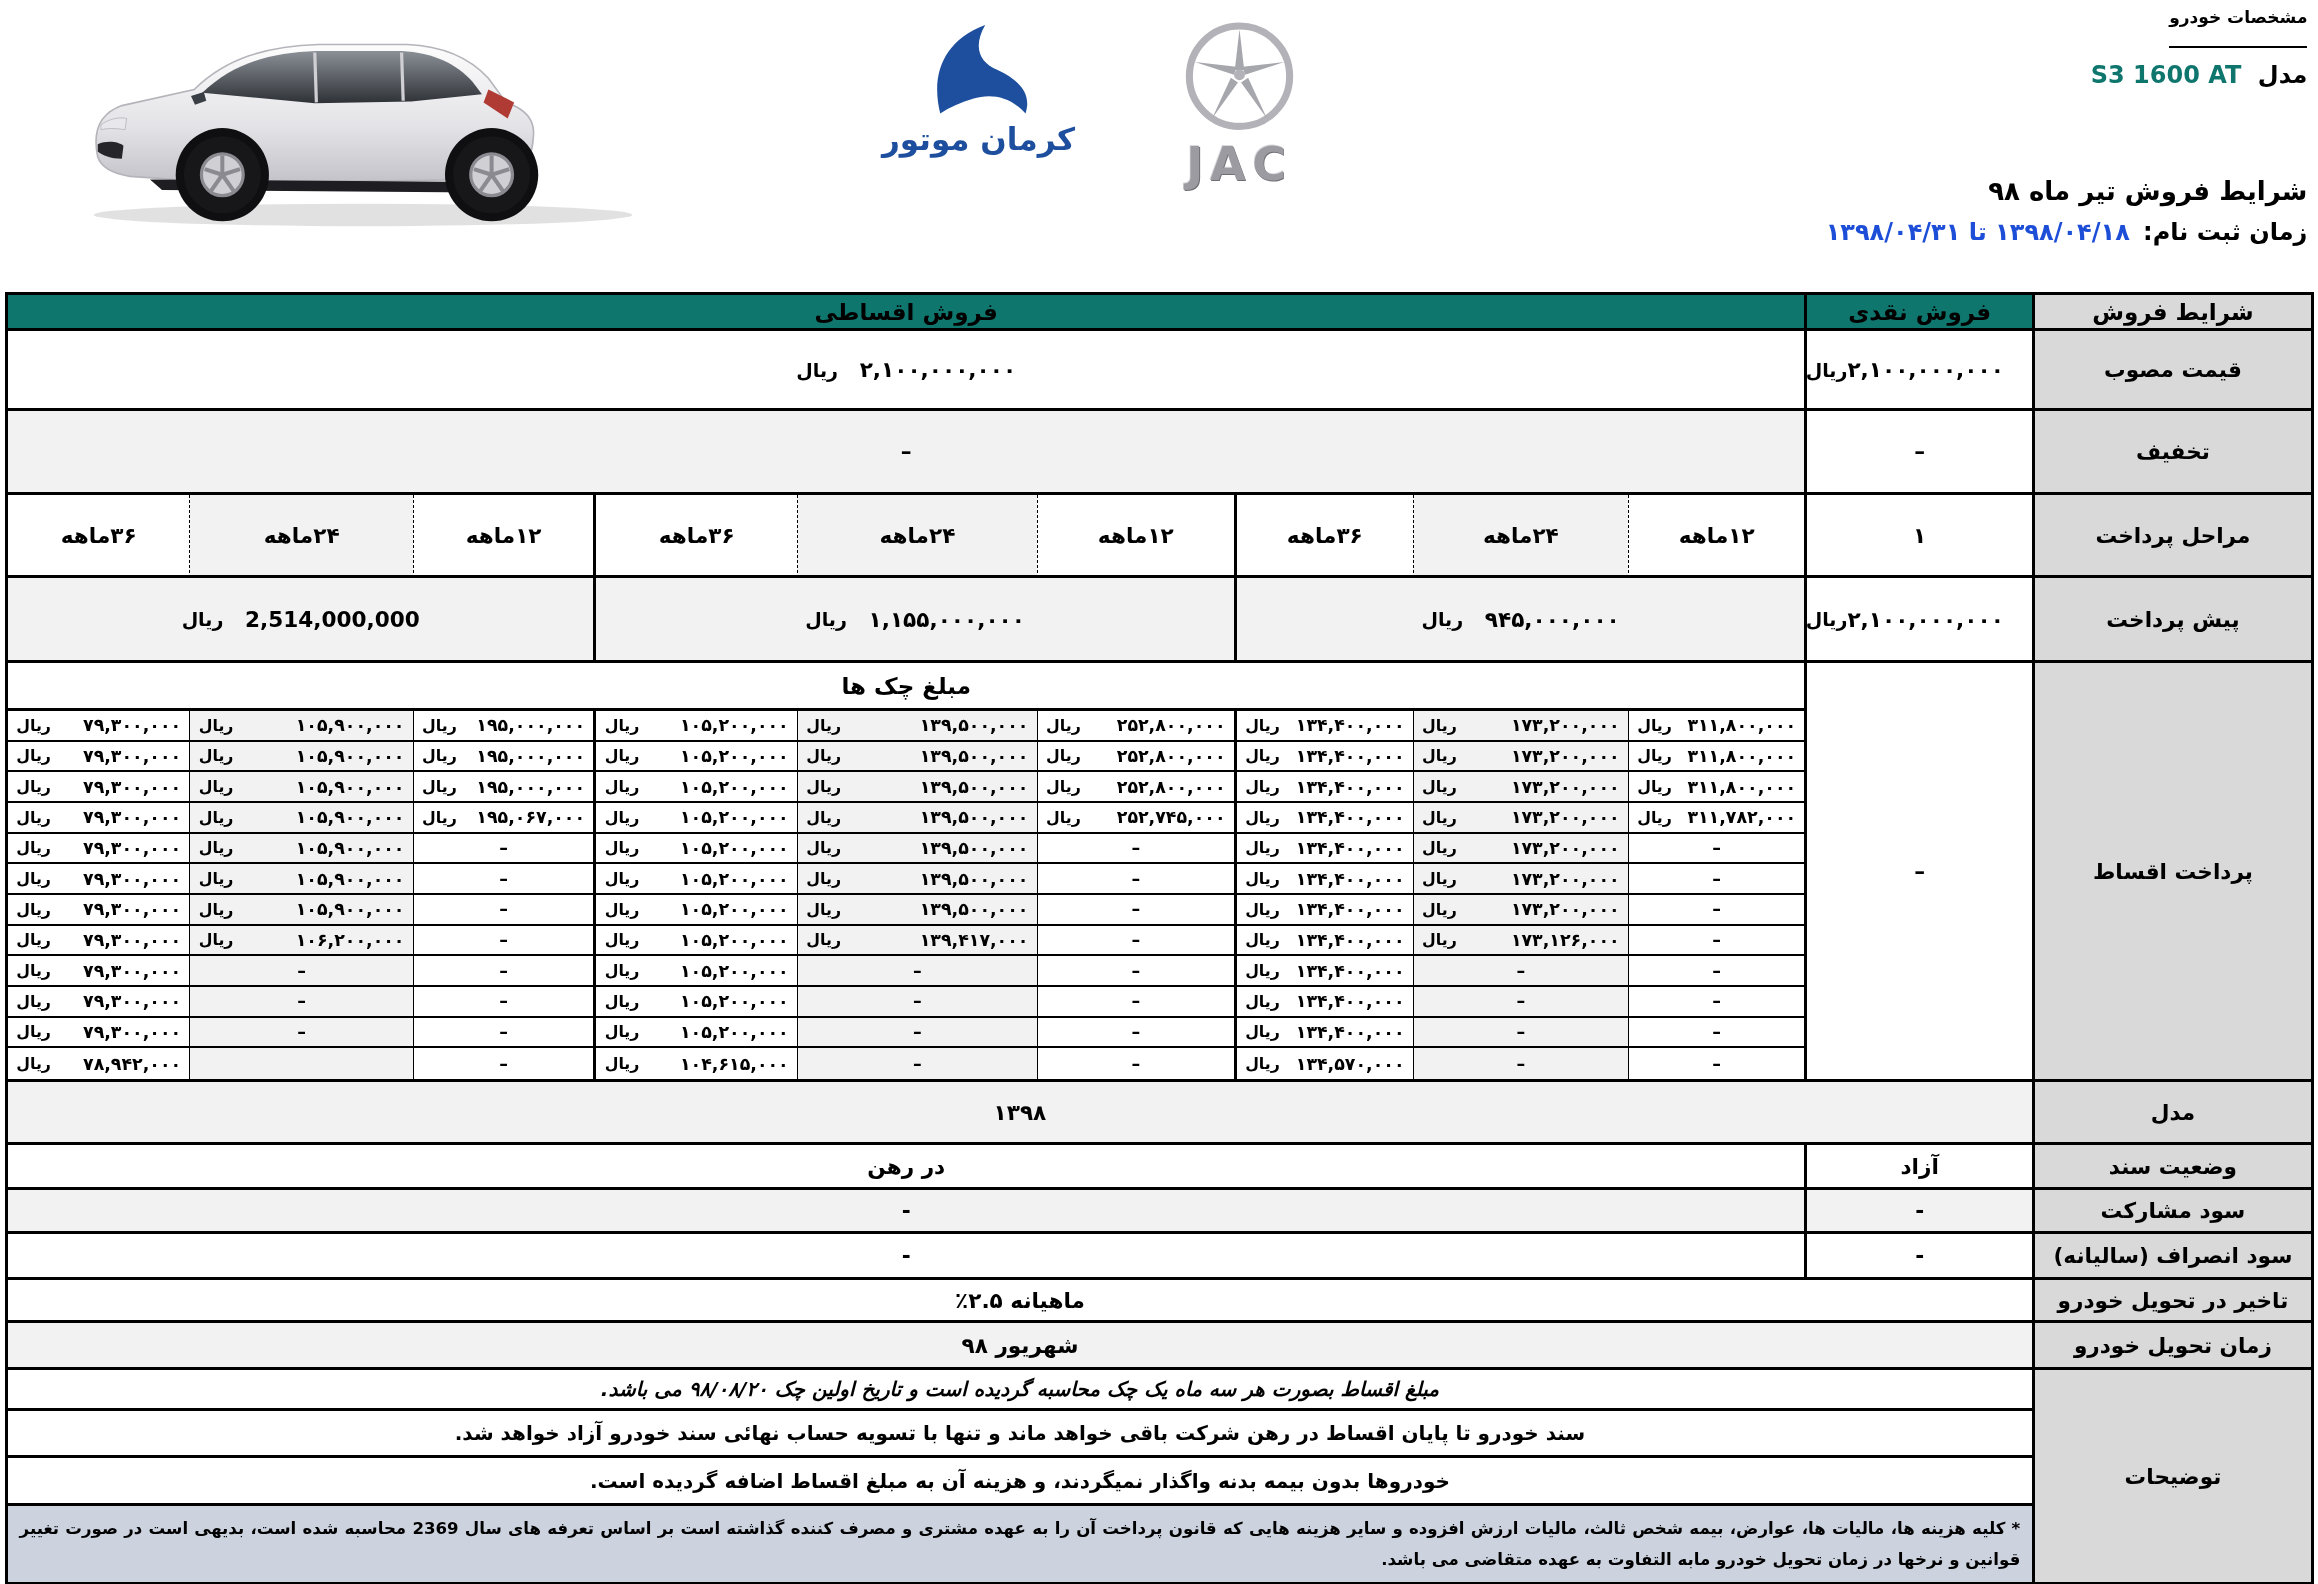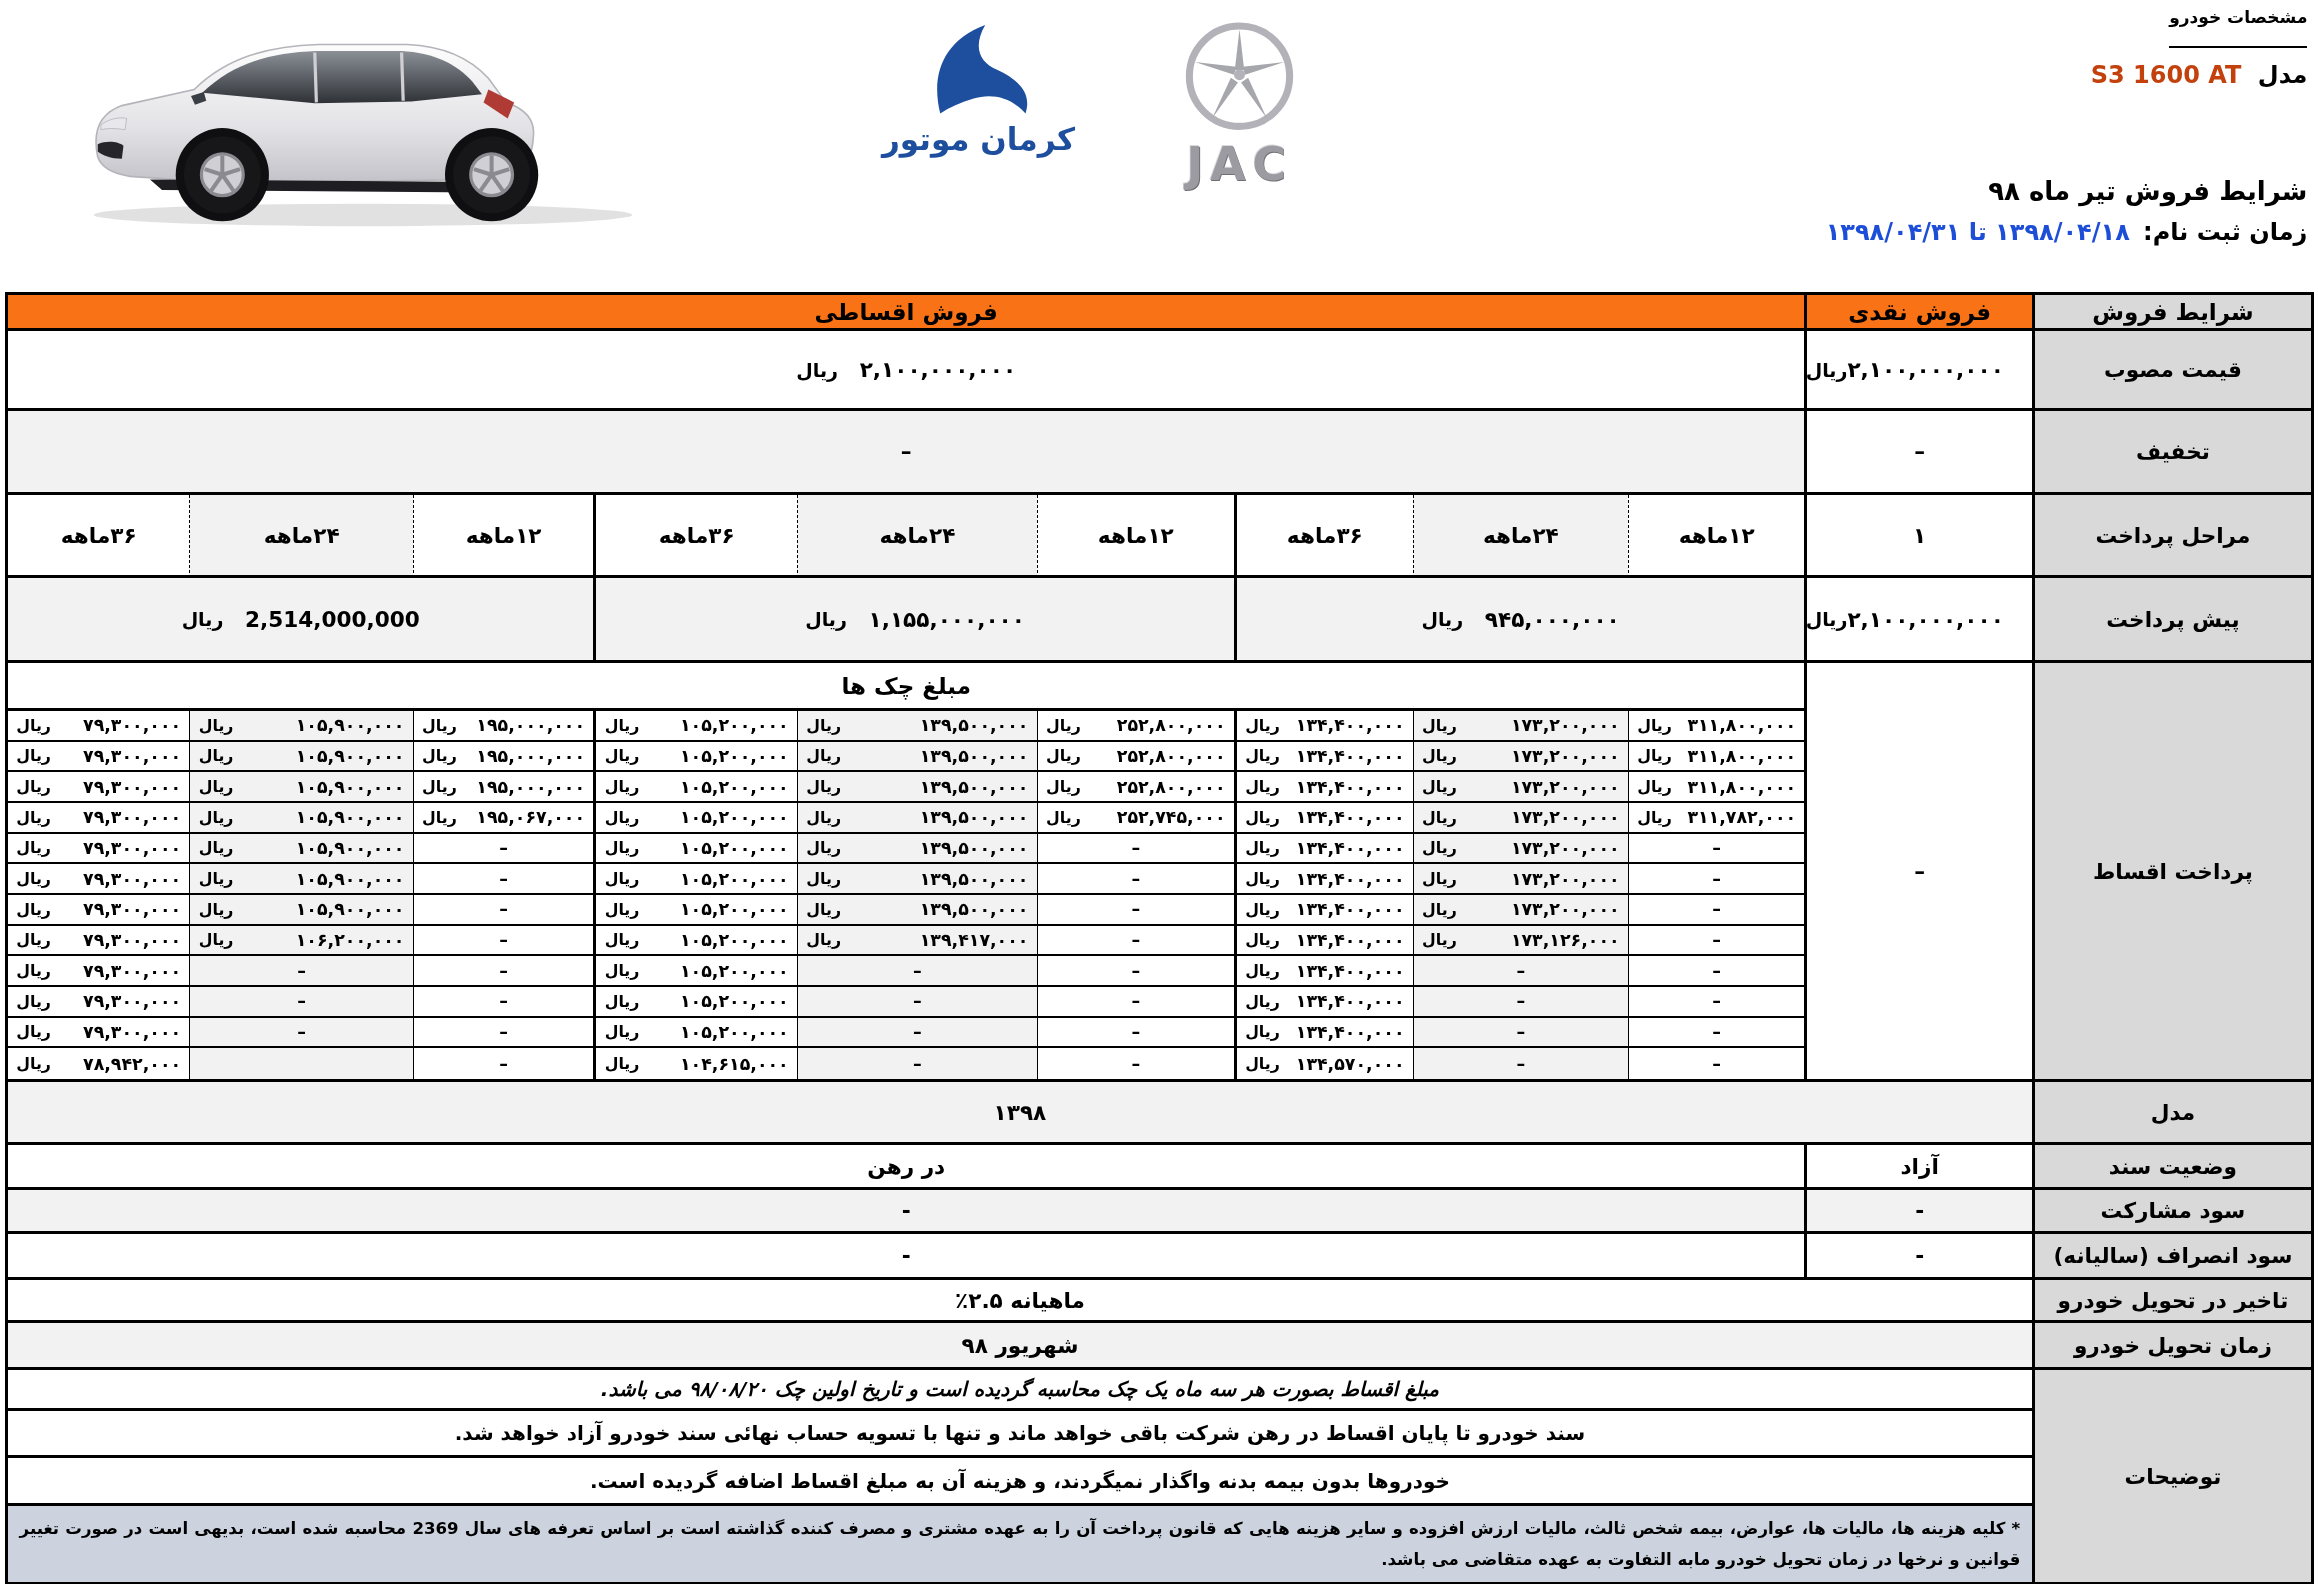--- a/index.html
+++ b/index.html
@@ -9,21 +9,21 @@
   .hdr{position:relative;width:100%;height:292px;background:#fff;}
   .car-wrap{position:absolute;left:73px;top:21.6px;width:580px;height:209px;}
   .logo-kerman{position:absolute;left:854px;top:21.6px;width:249px;text-align:center;}
   .logo-kerman .ktext{color:#1d4f9e;font-weight:bold;font-size:31px;margin-top:3.3px;direction:rtl;}
   .logo-jac{position:absolute;left:1115px;top:18px;width:249px;text-align:center;}
   .logo-jac .jtext{color:#9b9ba1;font-weight:bold;font-size:46px;letter-spacing:6.6px;line-height:1;margin-top:1.7px;
     text-shadow:0.8px 0.8px 0 #6f6f75, -0.8px -0.8px 0 #d9d9de;}
   .hdr-right{position:absolute;top:6.6px;right:11.6px;direction:rtl;text-align:right;}
   .specs-title{font-size:17px;font-weight:bold;color:#000;border-bottom:2.5px solid #000;padding-bottom:19px;display:inline-block;}
   .model-line{margin-top:13.3px;font-size:24px;font-weight:bold;display:flex;gap:16.6px;align-items:baseline;}
-  .model-line .mv{color:#c2410c;}
+  .model-line .mv{color:#0f766e;}
   .sale-block{position:absolute;top:176px;right:11.6px;direction:rtl;text-align:right;}
   .sale-title{font-size:26px;font-weight:bold;}
   .register-line{margin-top:11.6px;font-size:24px;font-weight:bold;display:flex;gap:13.3px;}
   .register-line .rv{color:#1d4ed8;}
 
   
   .sheet{direction:rtl;margin:0 5px;width:2309px;box-sizing:border-box;border:3.3px solid #000;
     display:grid;
     grid-template-columns:340fr 277fr 215fr 262fr 218fr 240fr 292fr 248fr 220fr 272fr 221fr;
     grid-template-rows:36px 80px 84px 83px 85px 48px 371px 63px 45px 44px 46px 43px 47px 41px 47px 48px 76px;
@@ -46,21 +46,21 @@
   .span-g1{grid-column:3 / 6;border-left:3.3px solid #000;}
   .span-g2{grid-column:6 / 9;border-left:3.3px solid #000;}
   .span-g3{grid-column:9 / 12;}
   .span-all{grid-column:2 / 12;}
   .r1{grid-row:1;} .r2{grid-row:2;} .r3{grid-row:3;} .r4{grid-row:4;} .r5{grid-row:5;}
   .r6{grid-row:6;} .r8{grid-row:8;} .r9{grid-row:9;} .r10{grid-row:10;}
   .r11{grid-row:11;} .r12{grid-row:12;} .r13{grid-row:13;} .r14{grid-row:14;font-style:italic;} .r15{grid-row:15;}
   .r16{grid-row:16;} .r17{grid-row:17;}
   .r6-7{grid-row:6 / 8;} .r14-17{grid-row:14 / 18;}
   .no-bb{border-bottom:none;}
-  .hdrbg{background:#f97316;}
+  .hdrbg{background:#0f766e;}
   .litebg{background:#f2f2f2;}
   .notebg{background:#ccd3df;}
   .fs28{font-size:23px;}
   .money-between{justify-content:space-between;padding:0 28px;}
   .money-center{gap:21.6px;}
   .cur{font-size:19px;}
   .note-line{font-size:20px;}
   .footnote{display:block;direction:rtl;text-align:justify;padding:6.6px 11.6px 0 11.6px;font-size:16.6px;line-height:1.9;}
 
   

